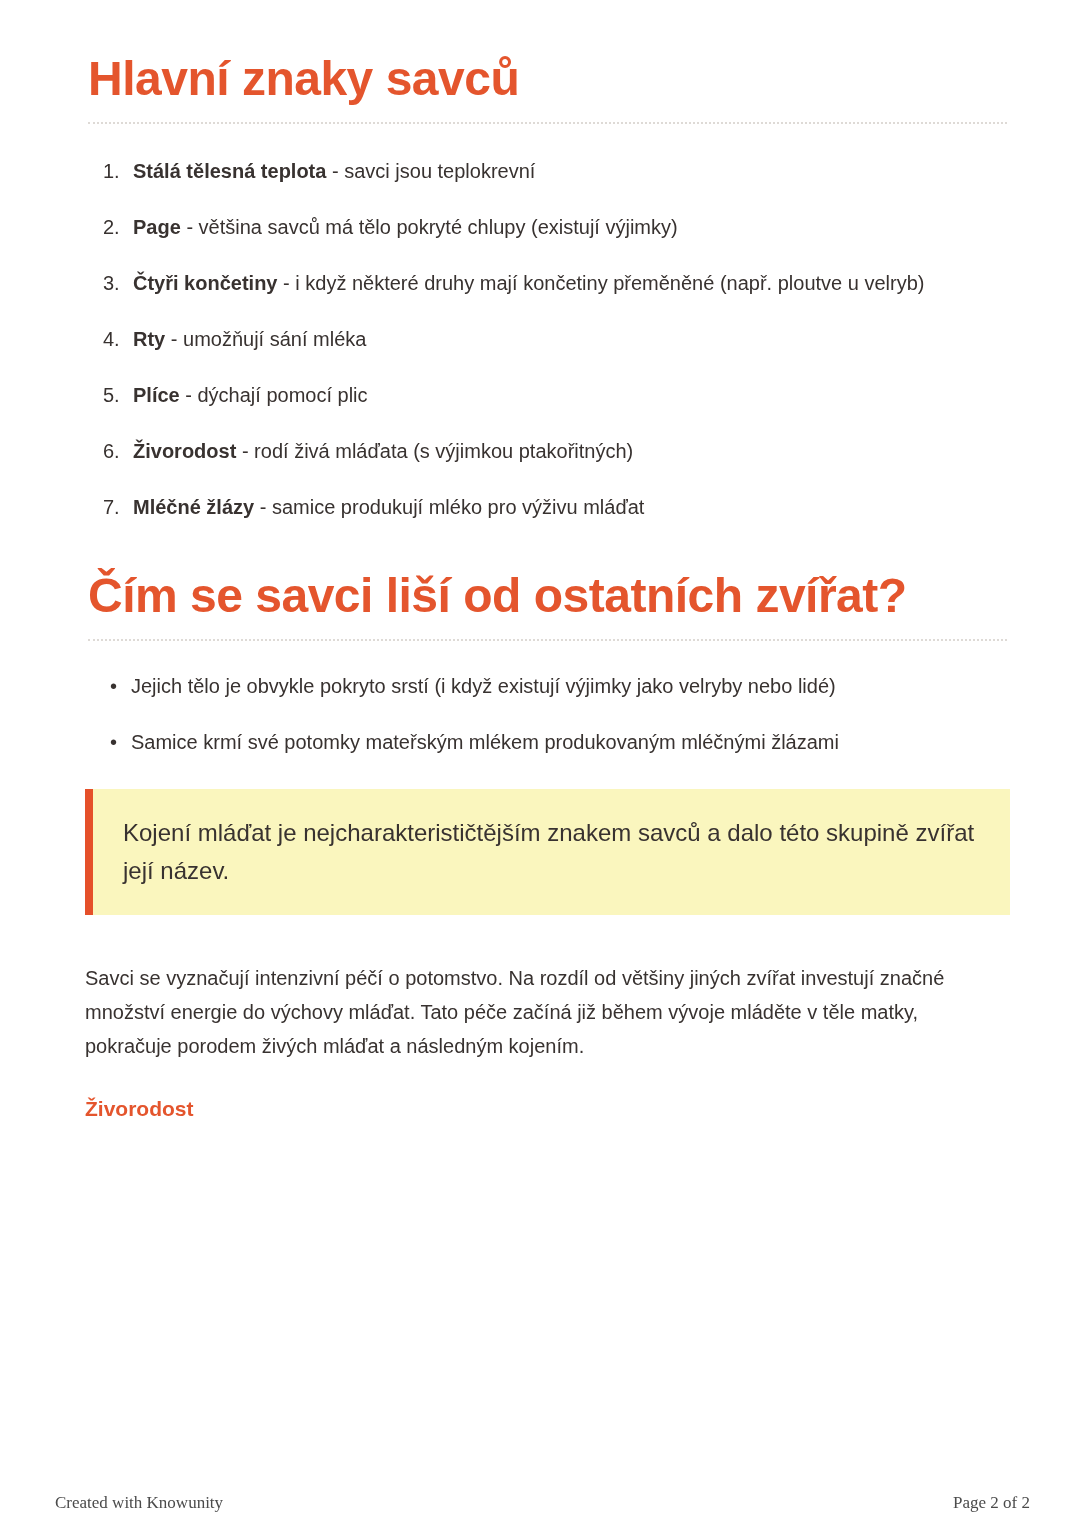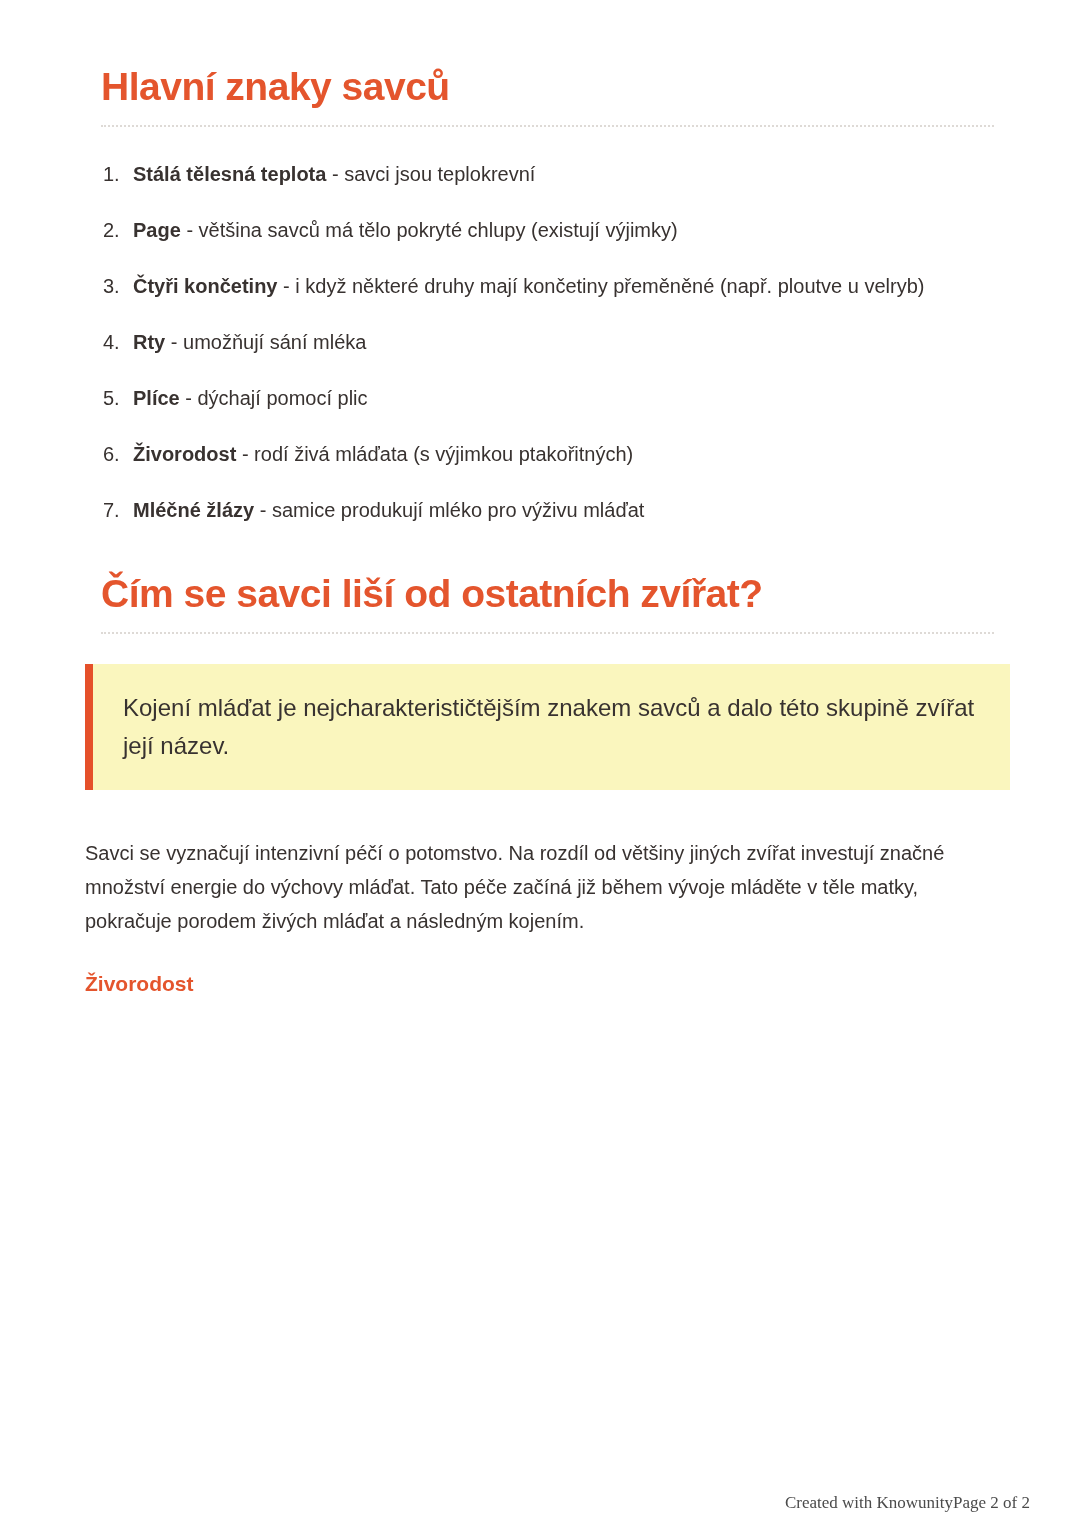--- a/index.html
+++ b/index.html
@@ -10,22 +10,22 @@
     --text:#383230;
     --footer_text:#4B4B4B;
   }
   html,body{margin:0;padding:0;background:#ffffff;}
   body{
     width:1080px;height:1527px;position:relative;overflow:hidden;
     font-family:"Liberation Sans",sans-serif;color:var(--text);
   }
   .content{margin:0 70px 0 85px;width:925px;padding-top:50px;box-sizing:border-box;}
   .section-title{
-    font-size:39px;font-weight:bold;color:var(--accent);
-    margin:16px;padding-bottom:16px;border-bottom:2px dotted var(--rule);
+    font-size:48px;font-weight:bold;color:var(--accent);
+    margin:3px;padding-bottom:16px;border-bottom:2px dotted var(--rule);
     letter-spacing:-0.5px;line-height:1.1;
   }
   .mt-section{margin-top:46px;}
   .body-text{font-size:20px;line-height:34px;}
   ol.num-list{list-style:none;margin:30px 0 0 0;padding:0 0 0 18px;}
   ol.num-list li{display:flex;margin-bottom:22px;}
   ol.num-list .num{flex:0 0 30px;}
   ol.num-list .li-text{flex:1;}
   .term{font-weight:bold;}
   p.intro{margin:28px 0 0 0;}
@@ -36,21 +36,21 @@
     margin-top:30px;background:var(--callout_bg);
     border-left:8px solid var(--callout_border);
     padding:25px 30px;box-sizing:border-box;
     font-size:24px;line-height:38px;
   }
   .callout p{margin:0;}
   .subheading{font-size:21px;font-weight:bold;color:var(--accent);margin:34px 0 0 0;}
   .sub-paragraph{margin:26px 0 0 30px;}
   .page-footer{
     position:absolute;left:55px;right:50px;bottom:14px;
-    display:flex;justify-content:flex-end;align-items:baseline;
+    display:flex;justify-content:space-between;align-items:baseline;
     font-family:"Liberation Serif",serif;font-size:17px;color:var(--footer_text);
   }
 </style>
 </head>
 <body>
 
 <div class="content">
 
   <section>
     <h1 class="section-title">Hlavní znaky savců</h1>
@@ -82,20 +82,22 @@
       <li>
         <span class="num">7.</span>
         <span class="li-text"><span class="term">Mléčné žlázy</span> <span>- samice produkují mléko pro výživu mláďat</span></span>
       </li>
     </ol>
   </section>
 
   <section class="mt-section">
     <h1 class="section-title">Čím se savci liší od ostatních zvířat?</h1>
     <ul class="bullet-list body-text">
+      <li>Jejich tělo je obvykle pokryto srstí (i když existují výjimky jako velryby nebo lidé)</li>
+      <li>Samice krmí své potomky mateřským mlékem produkovaným mléčnými žlázami</li>
     </ul>
     <div class="callout">
       <p>Kojení mláďat je nejcharakterističtějším znakem savců a dalo této skupině zvířat její název.</p>
     </div>
   </section>
 
   <section class="mt-section">
     <p class="intro body-text">Savci se vyznačují intenzivní péčí o potomstvo. Na rozdíl od většiny jiných zvířat investují značné množství energie do výchovy mláďat. Tato péče začíná již během vývoje mláděte v těle matky, pokračuje porodem živých mláďat a následným kojením.</p>
     <h3 class="subheading">Živorodost</h3>
   </section>

